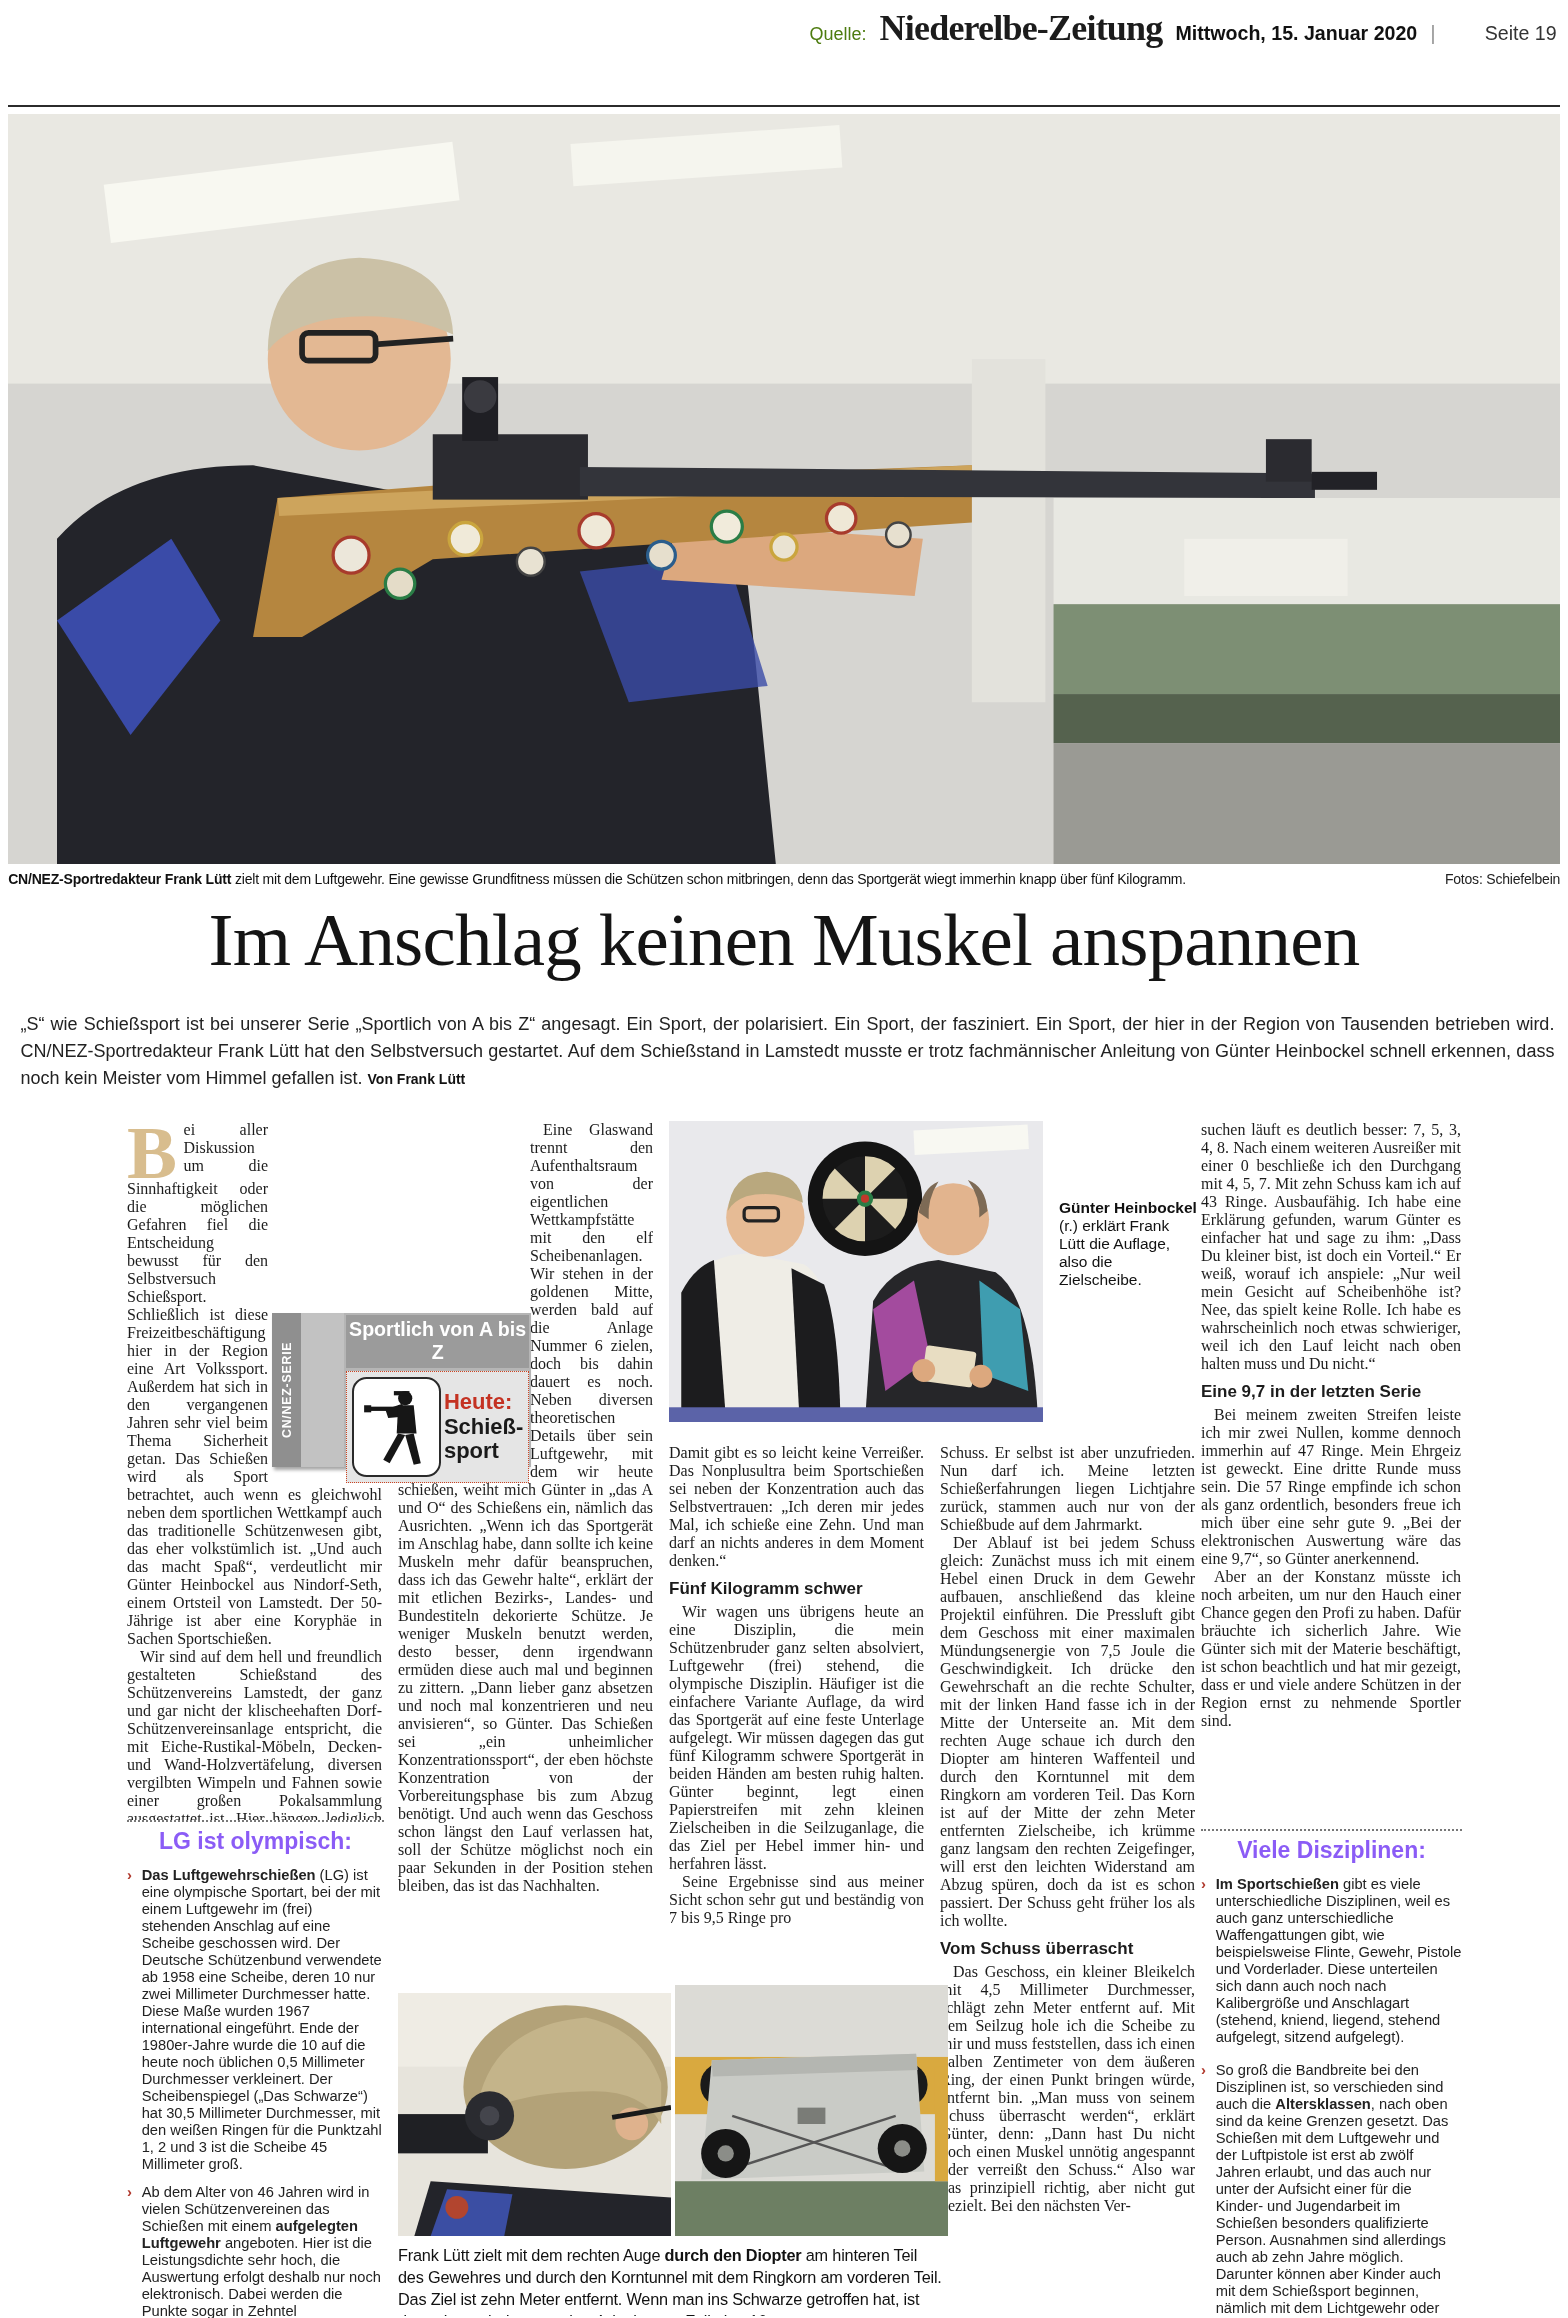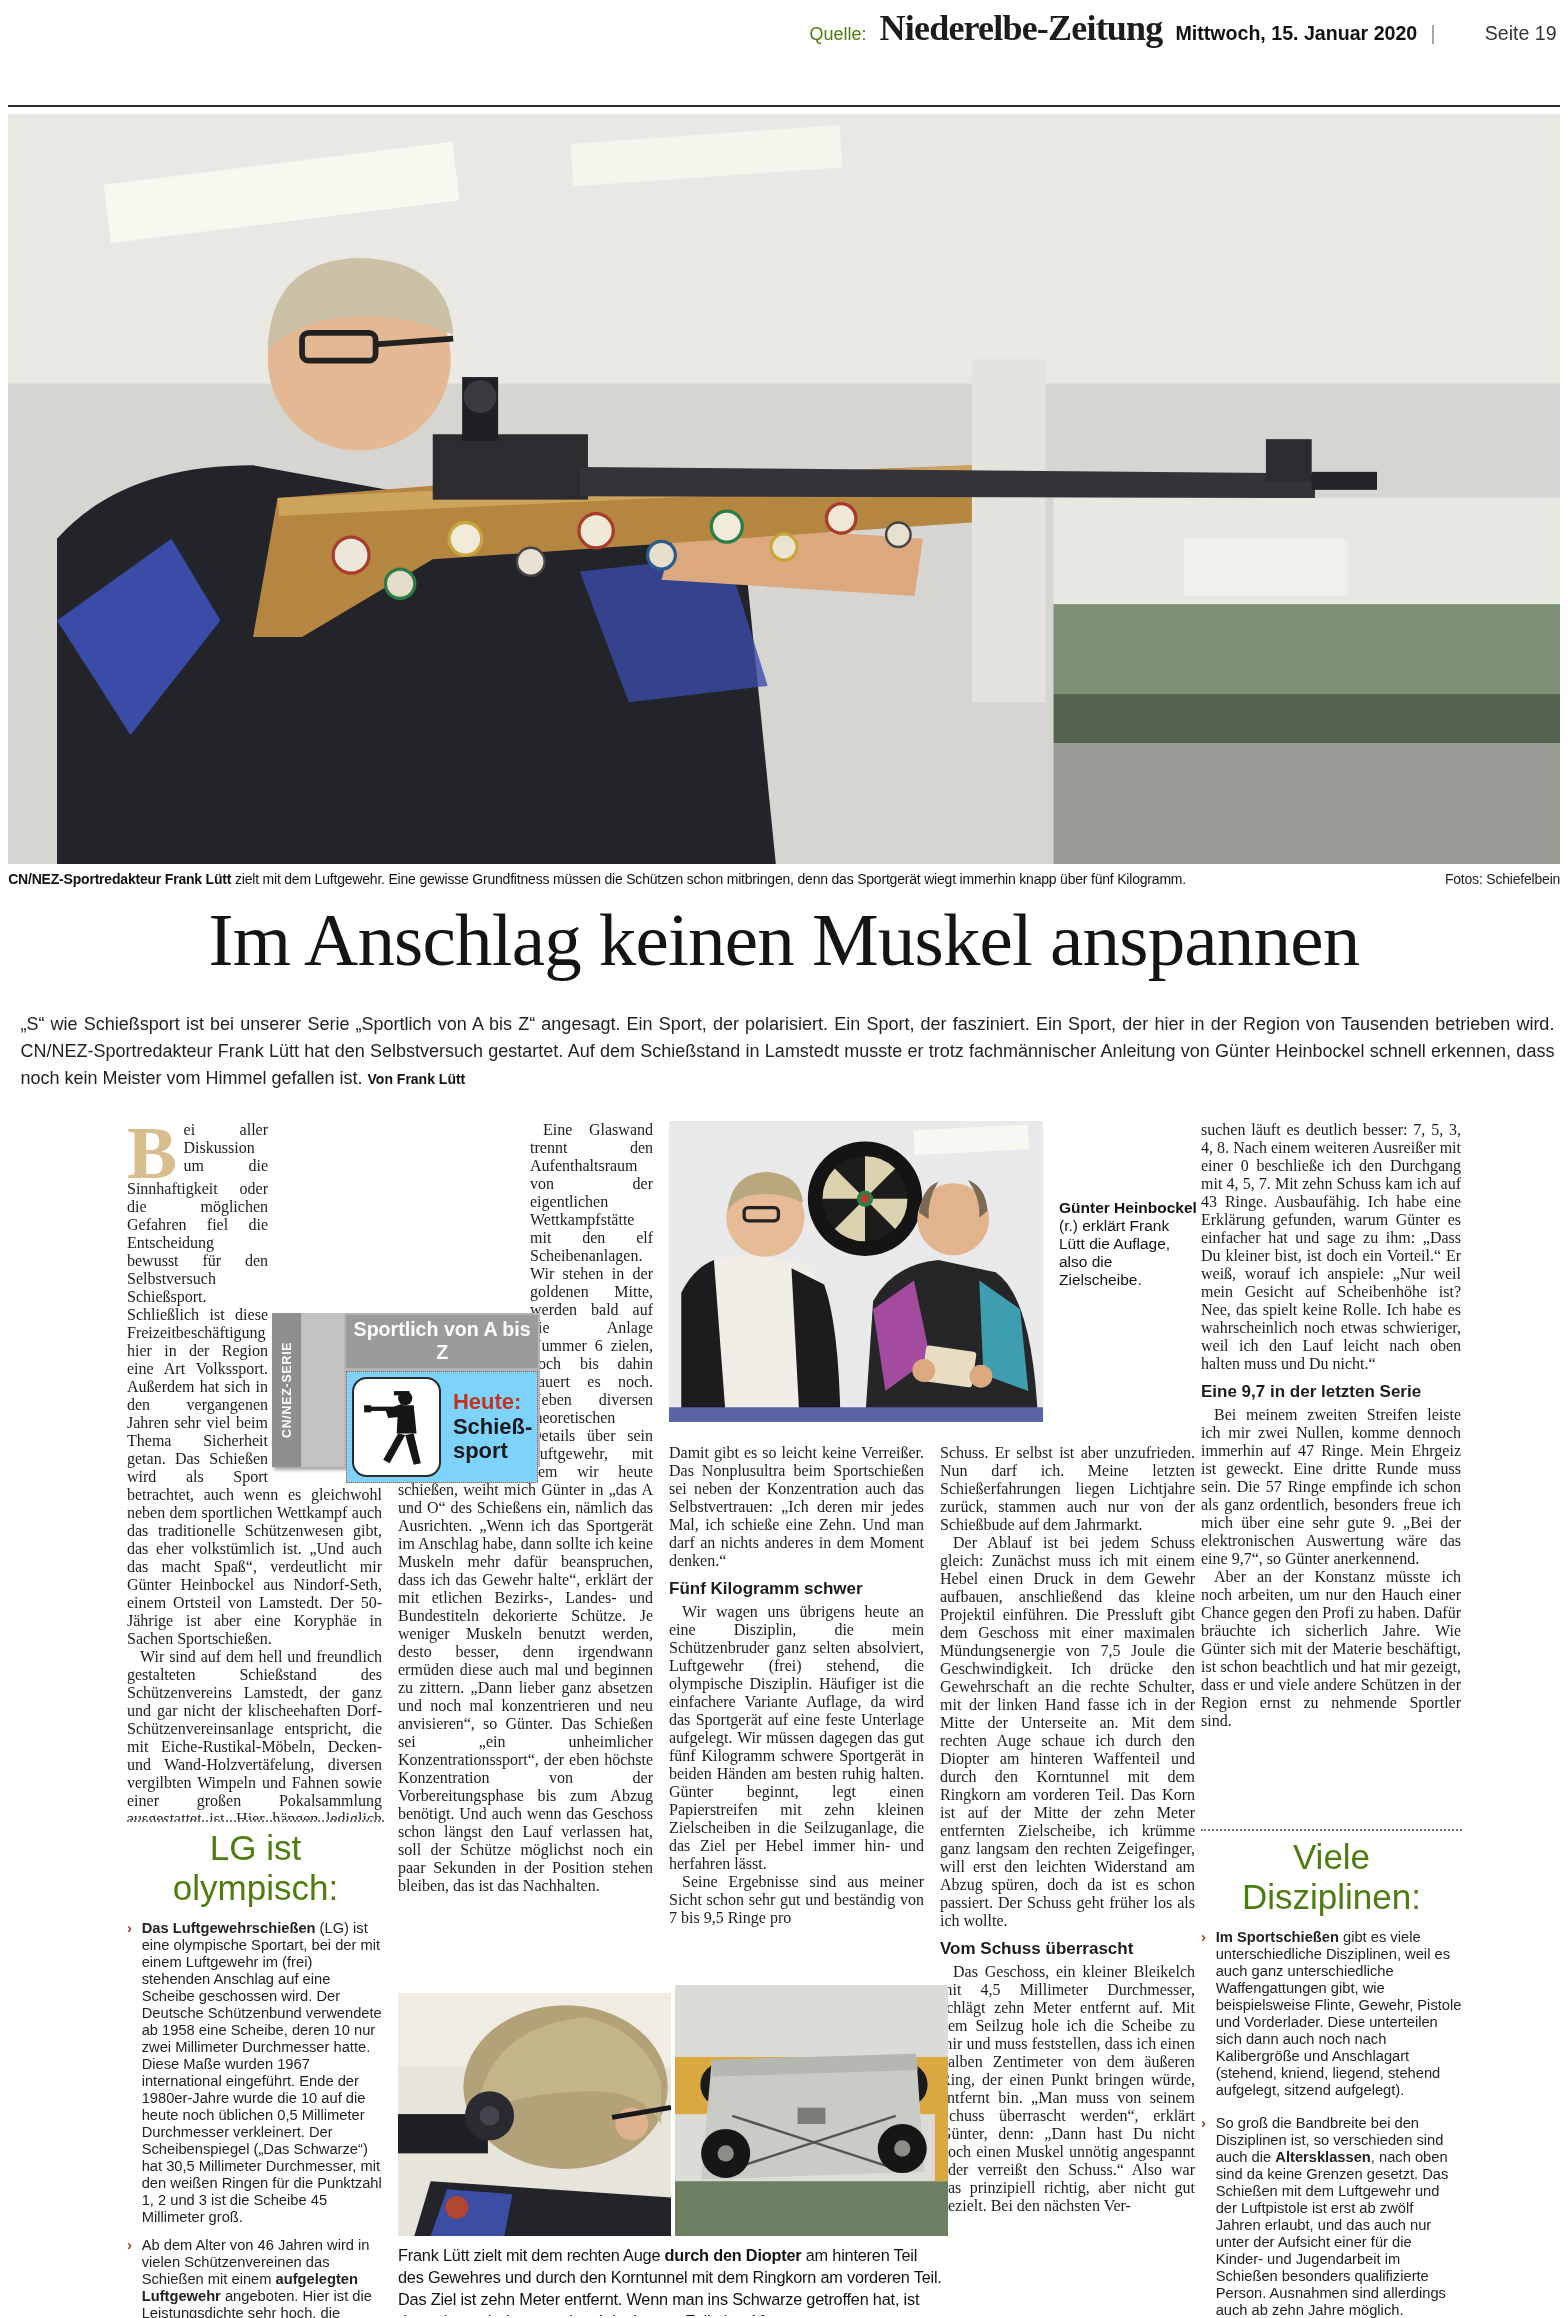--- a/index.html
+++ b/index.html
@@ -51,31 +51,31 @@
 
   
   .series-box{position:absolute;left:272px;top:1313px;width:255px;height:154px;background:#c2c2c2;
               box-shadow:1.6px 2.5px 3.3px rgba(0,0,0,.35);display:flex;font-family:"Liberation Sans",sans-serif;}
   .series-kicker{width:29px;background:#8f8f8f;color:#fff;font-weight:700;font-size:12.3px;
                  letter-spacing:0.8px;display:flex;align-items:center;justify-content:center;
                  writing-mode:vertical-rl;transform:rotate(180deg);}
   .series-main{flex:1;display:flex;flex-direction:column;background:#b5b5b5;padding:2px;margin-left:43px;}
   .series-title{background:#9b9b9b;color:#fff;font-weight:700;font-size:19.6px;text-align:center;
                 padding:3.3px 0;}
-  .series-body{flex:1;margin-top:3.3px;background:#7dd3fc;border:1.6px dotted #cc4422;display:flex;
-               align-items:center;gap:12px;padding:4.9px;}
+  .series-body{flex:1;margin-top:3.3px;background:#e5e5e5;border:1.6px dotted #cc4422;display:flex;
+               align-items:center;gap:3px;padding:4.9px;}
   .picto{width:85px;height:96px;border:2.5px solid #2a2a2a;border-radius:14.7px;background:#fff;
          flex:none;display:flex;align-items:center;justify-content:center;}
   .today-label{color:#c43222;font-weight:700;font-size:22px;line-height:24.5px;}
   .today-topic{color:#1a1a1a;font-weight:700;font-size:22px;line-height:24.5px;}
 
   
   .infobox{position:absolute;overflow:hidden;font-family:"Liberation Sans",sans-serif;
            border-top:2.5px dotted #777;padding-top:4.9px;}
-  .infobox h2{margin:1.6px 0 11.4px 0;text-align:center;font-weight:400;font-size:35px;color:#4d7c0f;}
+  .infobox h2{margin:1.6px 0 11.4px 0;text-align:center;font-weight:700;font-size:23px;color:#8b5cf6;}
   .box-item{position:relative;padding-left:14.7px;font-size:14.7px;line-height:17px;color:#222;
             margin-bottom:11.4px;text-align:left;}
   .box-item .blt{position:absolute;left:0;top:0;color:#b03a2e;font-weight:700;}
 
   
   .photo2-caption{position:absolute;left:1059px;top:1199px;width:139px;
                   font-family:"Liberation Sans",sans-serif;font-size:15.5px;line-height:18px;color:#111;}
   .photo2-caption b{font-weight:700;}
   .bottom-caption{position:absolute;left:398px;top:2244px;width:549px;height:72px;overflow:hidden;
                   font-family:"Liberation Sans",sans-serif;font-size:16.3px;line-height:22px;

